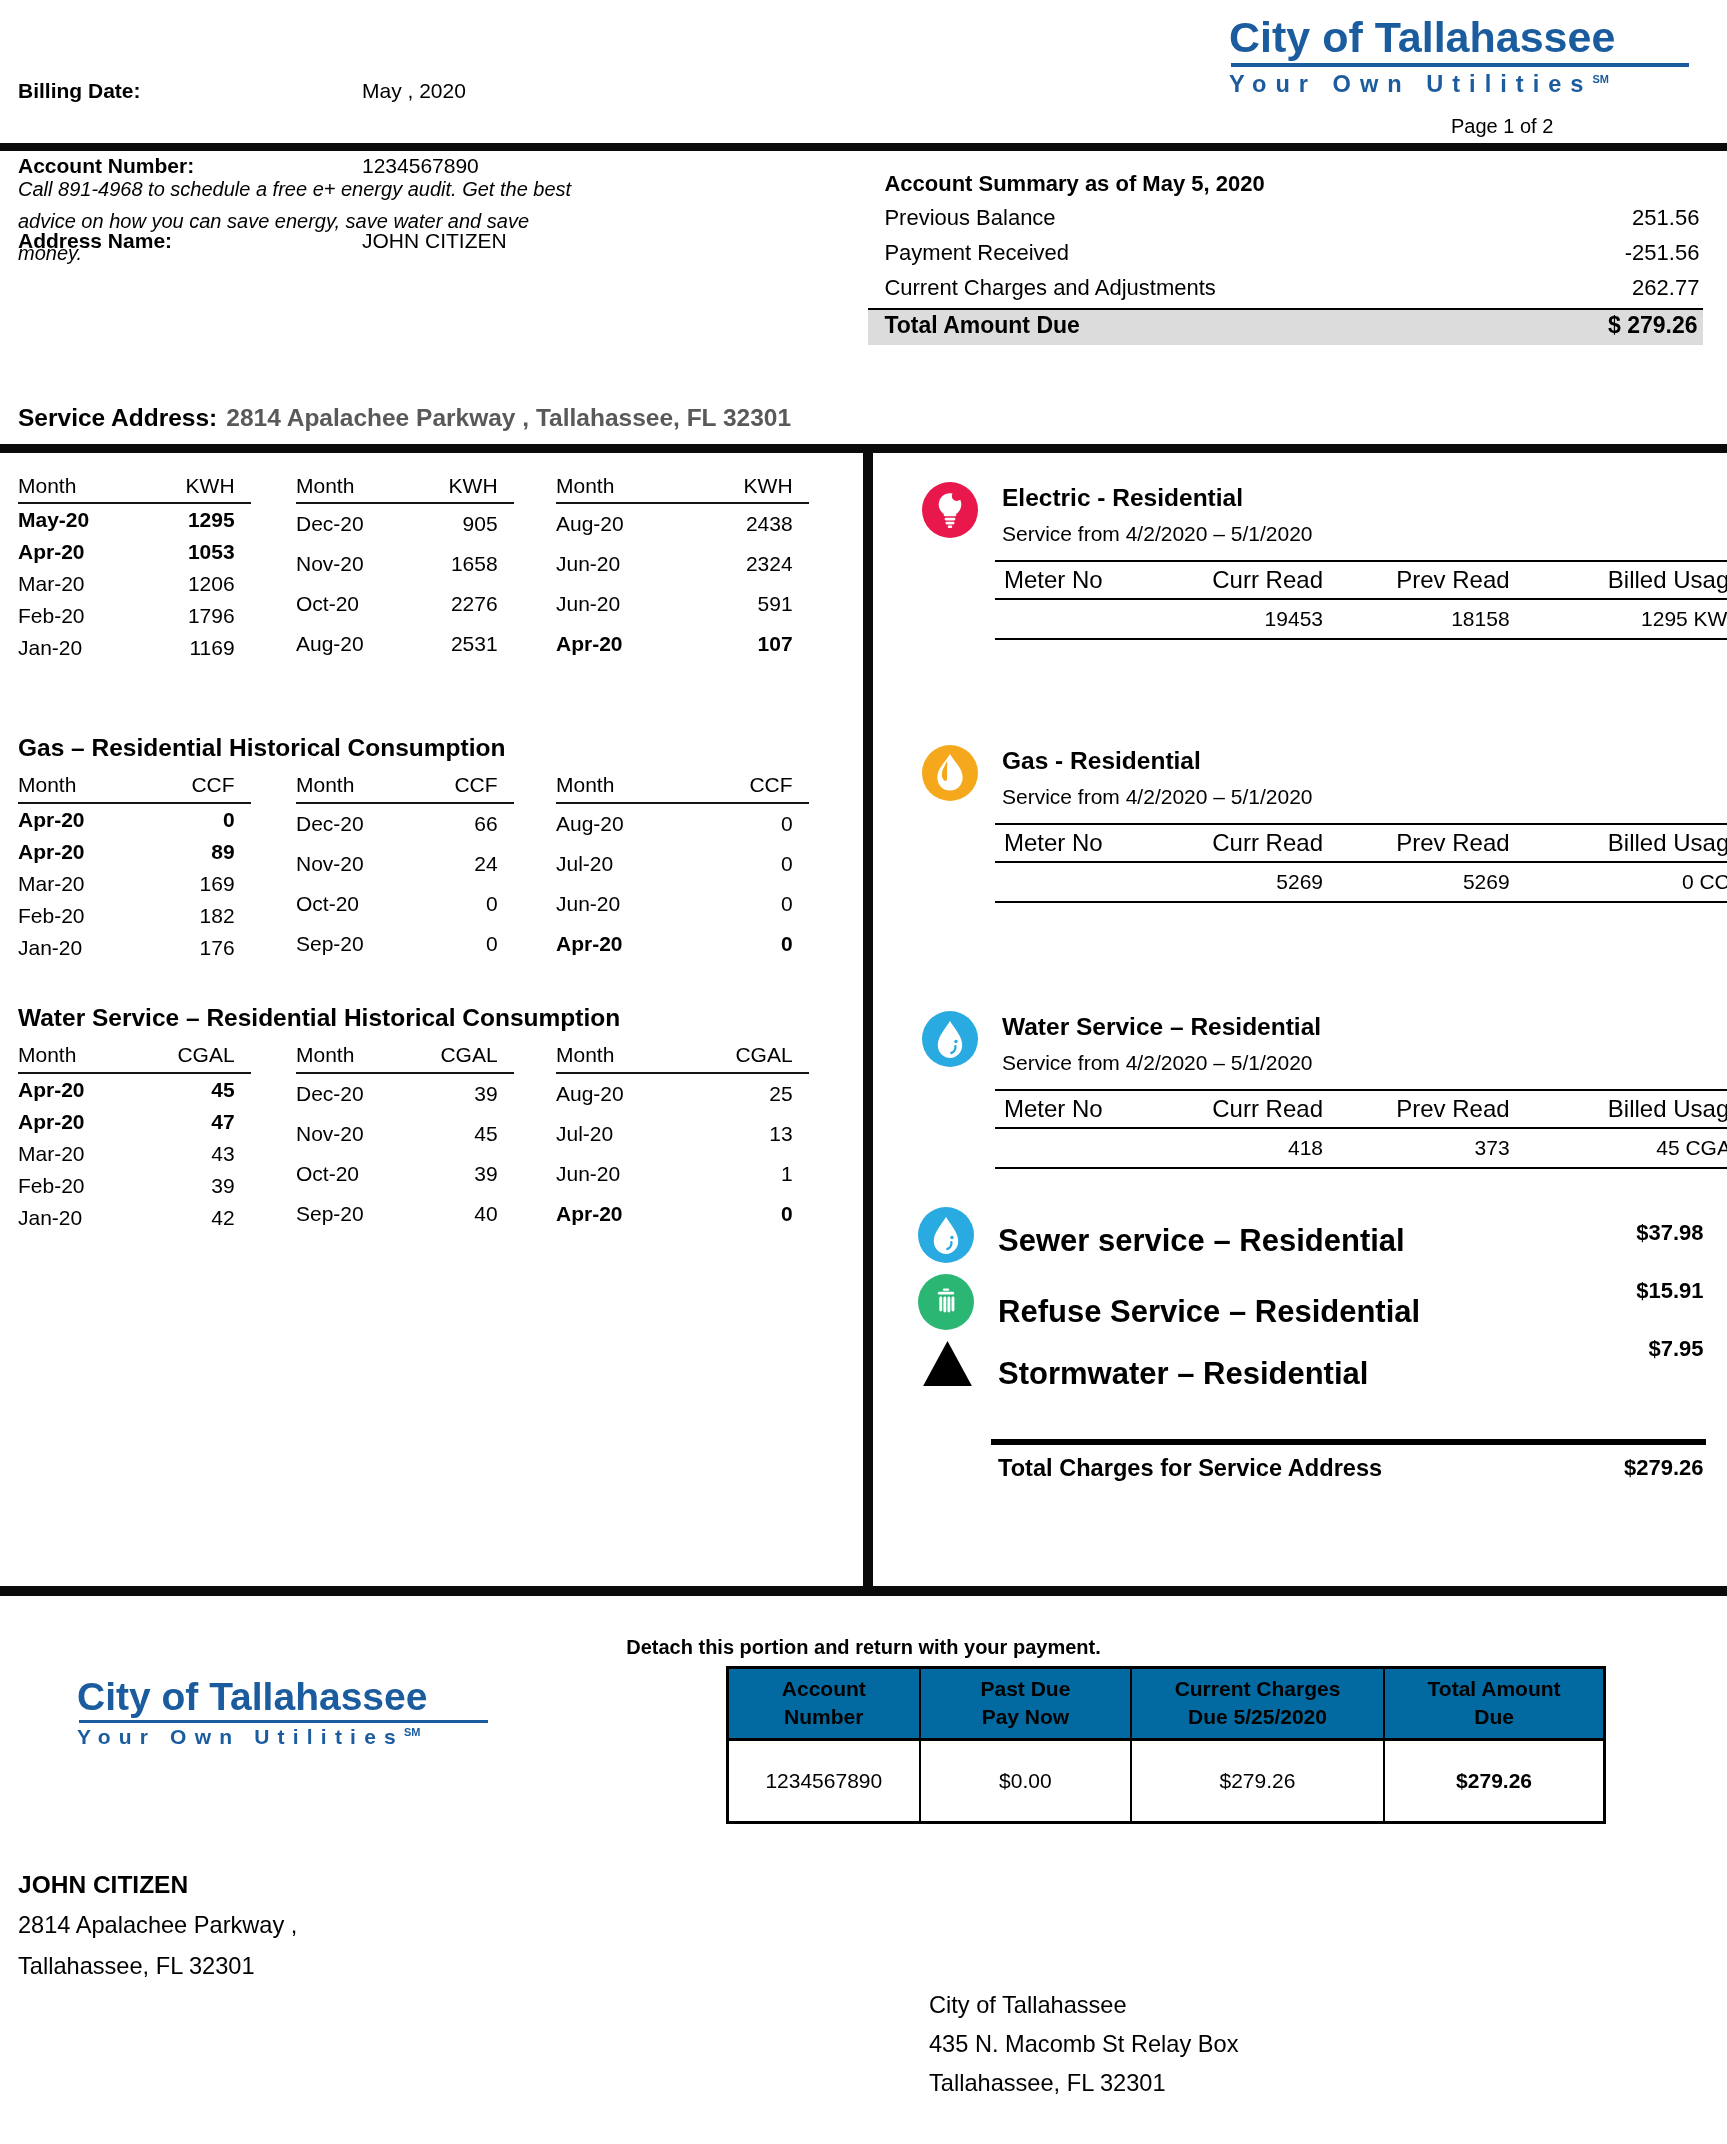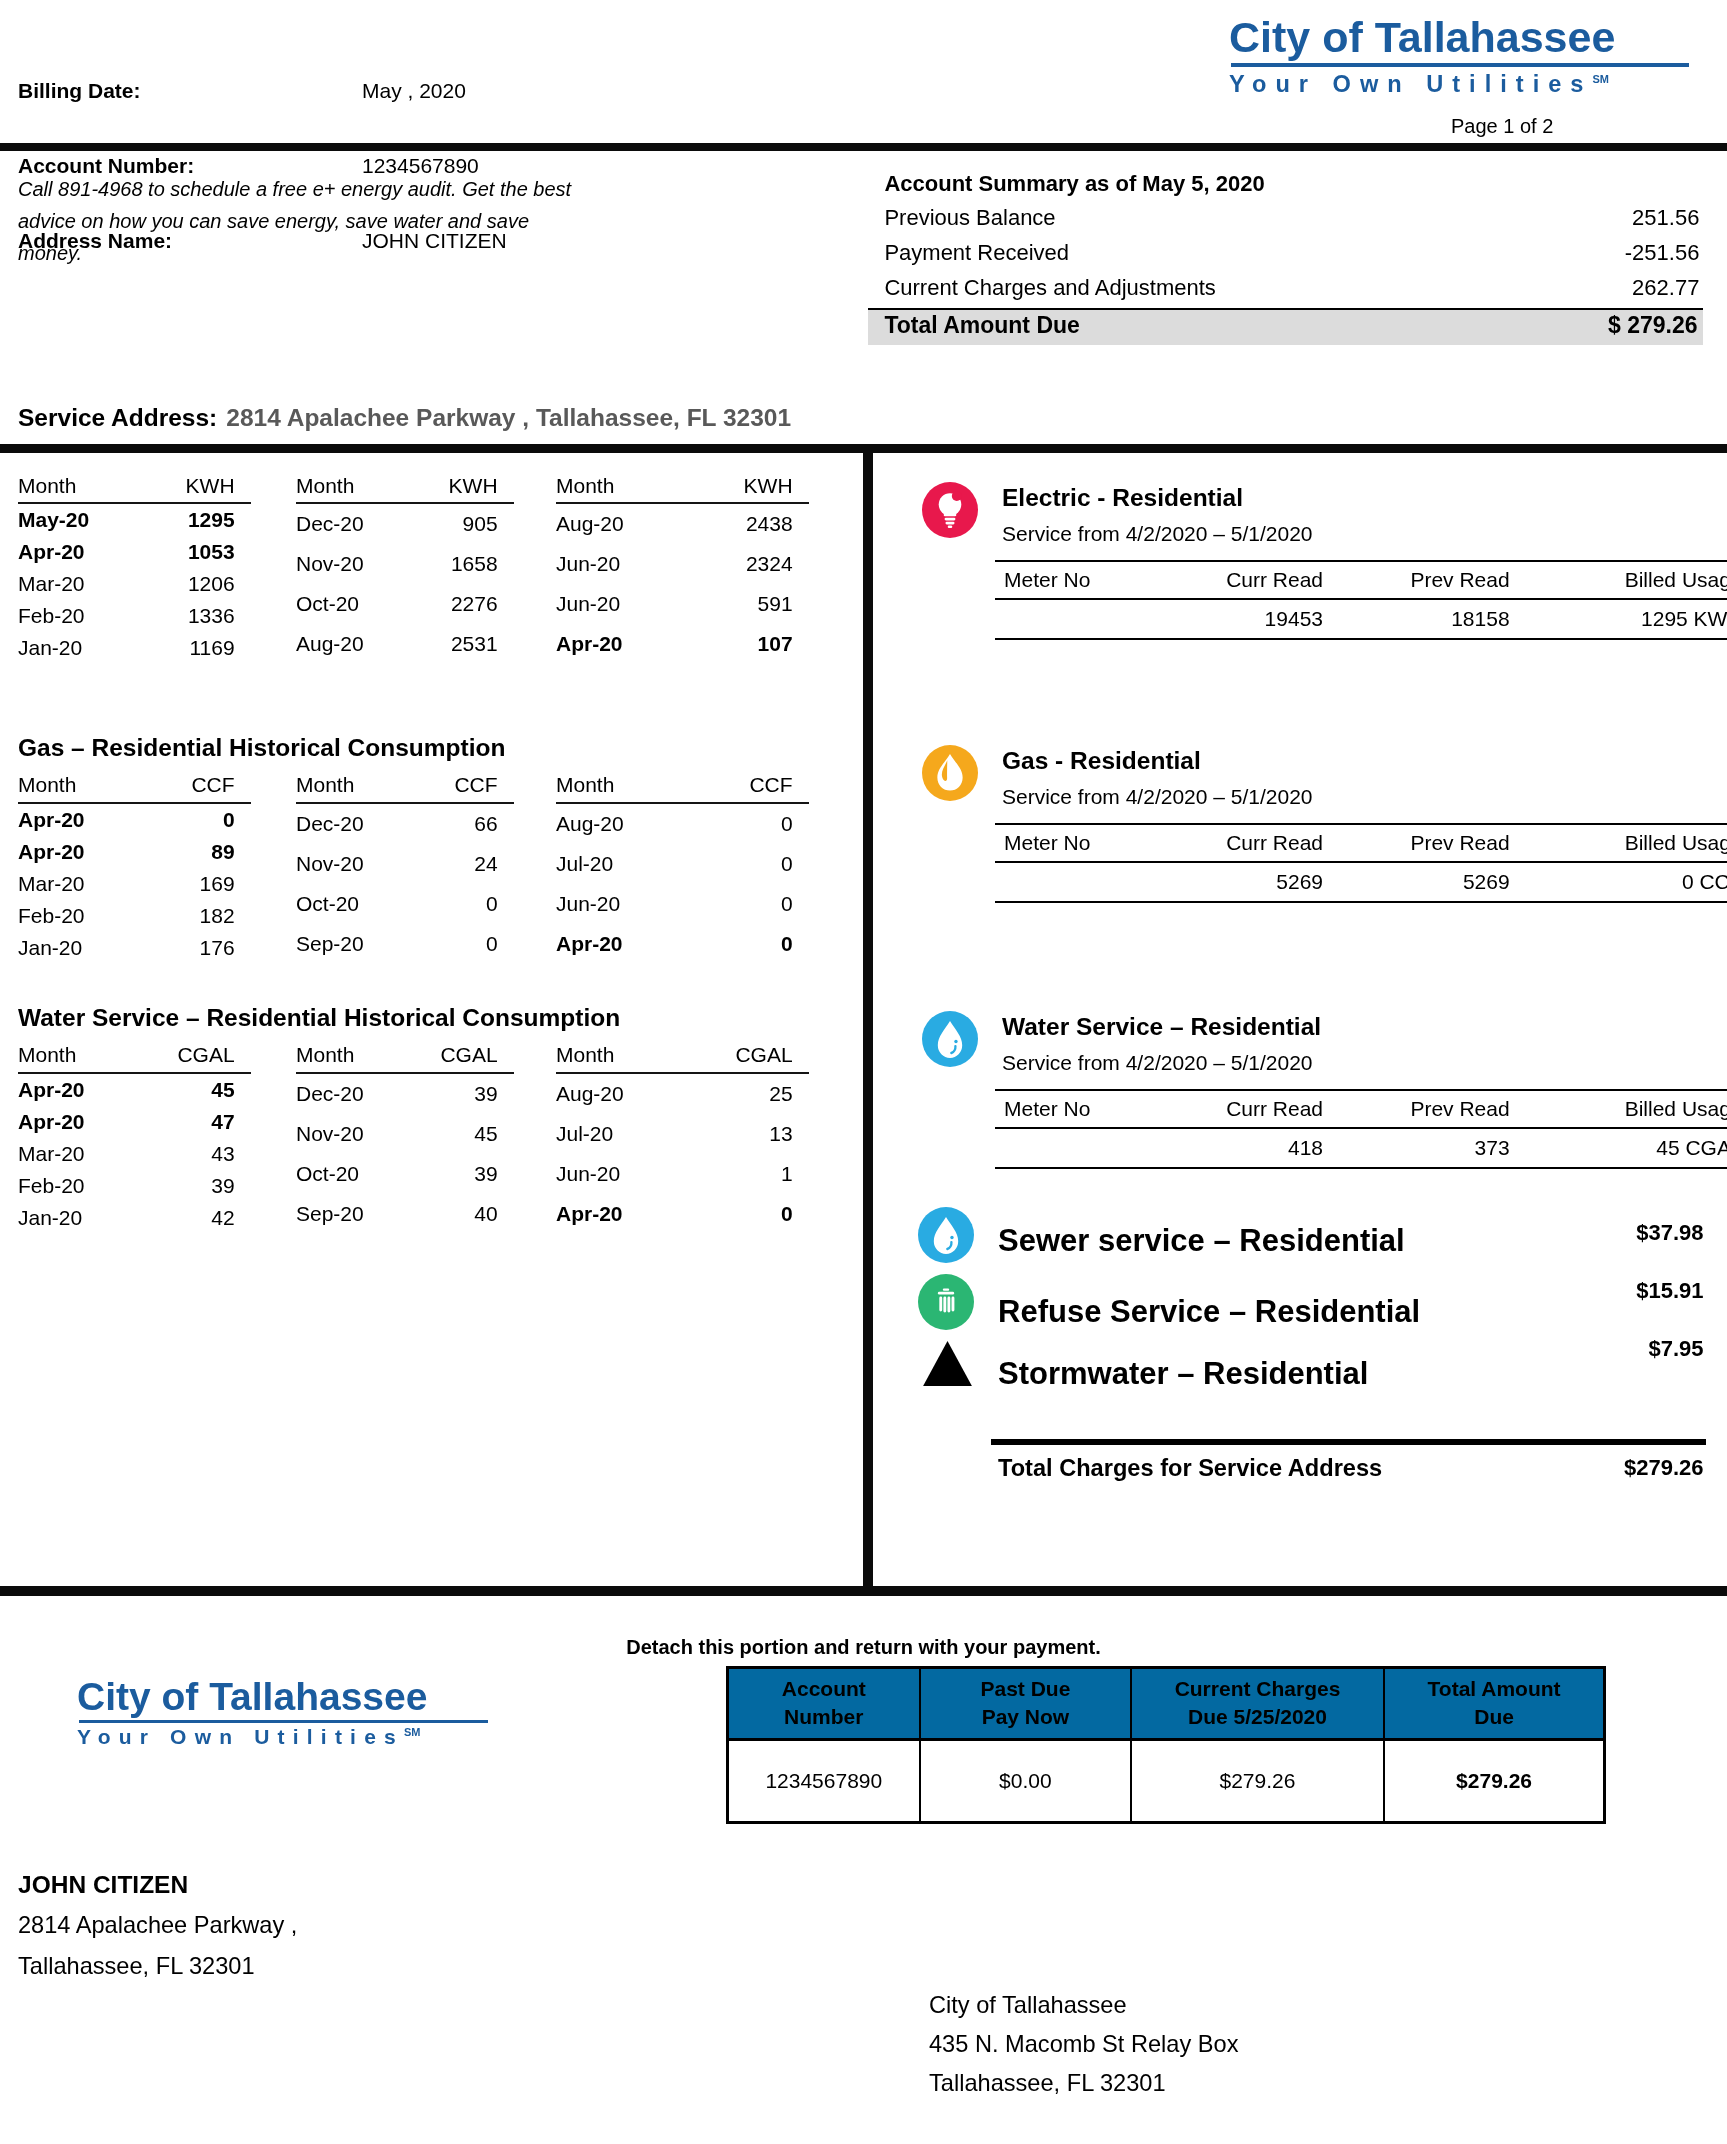--- a/index.html
+++ b/index.html
@@ -52,21 +52,21 @@
   .g1{width:233px;margin-right:45px;}
   .g2{width:218px;margin-right:42px;}
   .g3{width:253px;}
   
   .right-col{position:absolute;left:900px;top:459px;width:809px;height:1127px;}
   .svc-section{position:absolute;left:4px;width:809px;}
   .svc-icon{position:absolute;left:18px;top:9px;width:56px;height:56px;}
   .svc-title{position:absolute;left:98px;top:11px;font-weight:bold;font-size:24.5px;white-space:nowrap;}
   .svc-period{position:absolute;left:98px;top:49px;font-size:21px;}
   table.meter{position:absolute;left:91px;top:87px;width:715px;border-collapse:collapse;table-layout:fixed;}
-  table.meter th{font-weight:normal;font-size:21px;border-top:2.7px solid #000;border-bottom:2.7px solid #000;
+  table.meter th{font-weight:normal;font-size:24px;border-top:2.7px solid #000;border-bottom:2.7px solid #000;
                  height:36px;padding:0;}
   table.meter td{font-size:21px;height:38px;border-bottom:2.7px solid #000;padding:0;}
   .mc1{width:164px;text-align:left;padding-left:9px !important;}
   .mc2{width:155px;text-align:right;padding-right:13.6px !important;}
   .mc3{width:173px;text-align:right;padding-right:9px !important;}
   .mc4{width:224px;text-align:right;padding-right:27px !important;}
   
   .line-item{position:absolute;left:0;width:809px;height:64px;}
   .li-icon{position:absolute;left:18px;top:0;width:56px;height:56px;}
   .li-icon.tri{left:22px;top:5.5px;width:51px;height:47px;}
@@ -171,21 +171,21 @@
               <tr>
               <td class="b">Apr-20</td>
               <td class="num b">1053</td>
             </tr>
               <tr>
               <td>Mar-20</td>
               <td class="num">1206</td>
             </tr>
               <tr>
               <td>Feb-20</td>
-              <td class="num">1336</td>
+              <td class="num">1796</td>
             </tr>
               <tr>
               <td>Jan-20</td>
               <td class="num">1169</td>
             </tr>
             </tbody>
         </table>
         <table class="hist g2">
           <thead>
               <tr>

